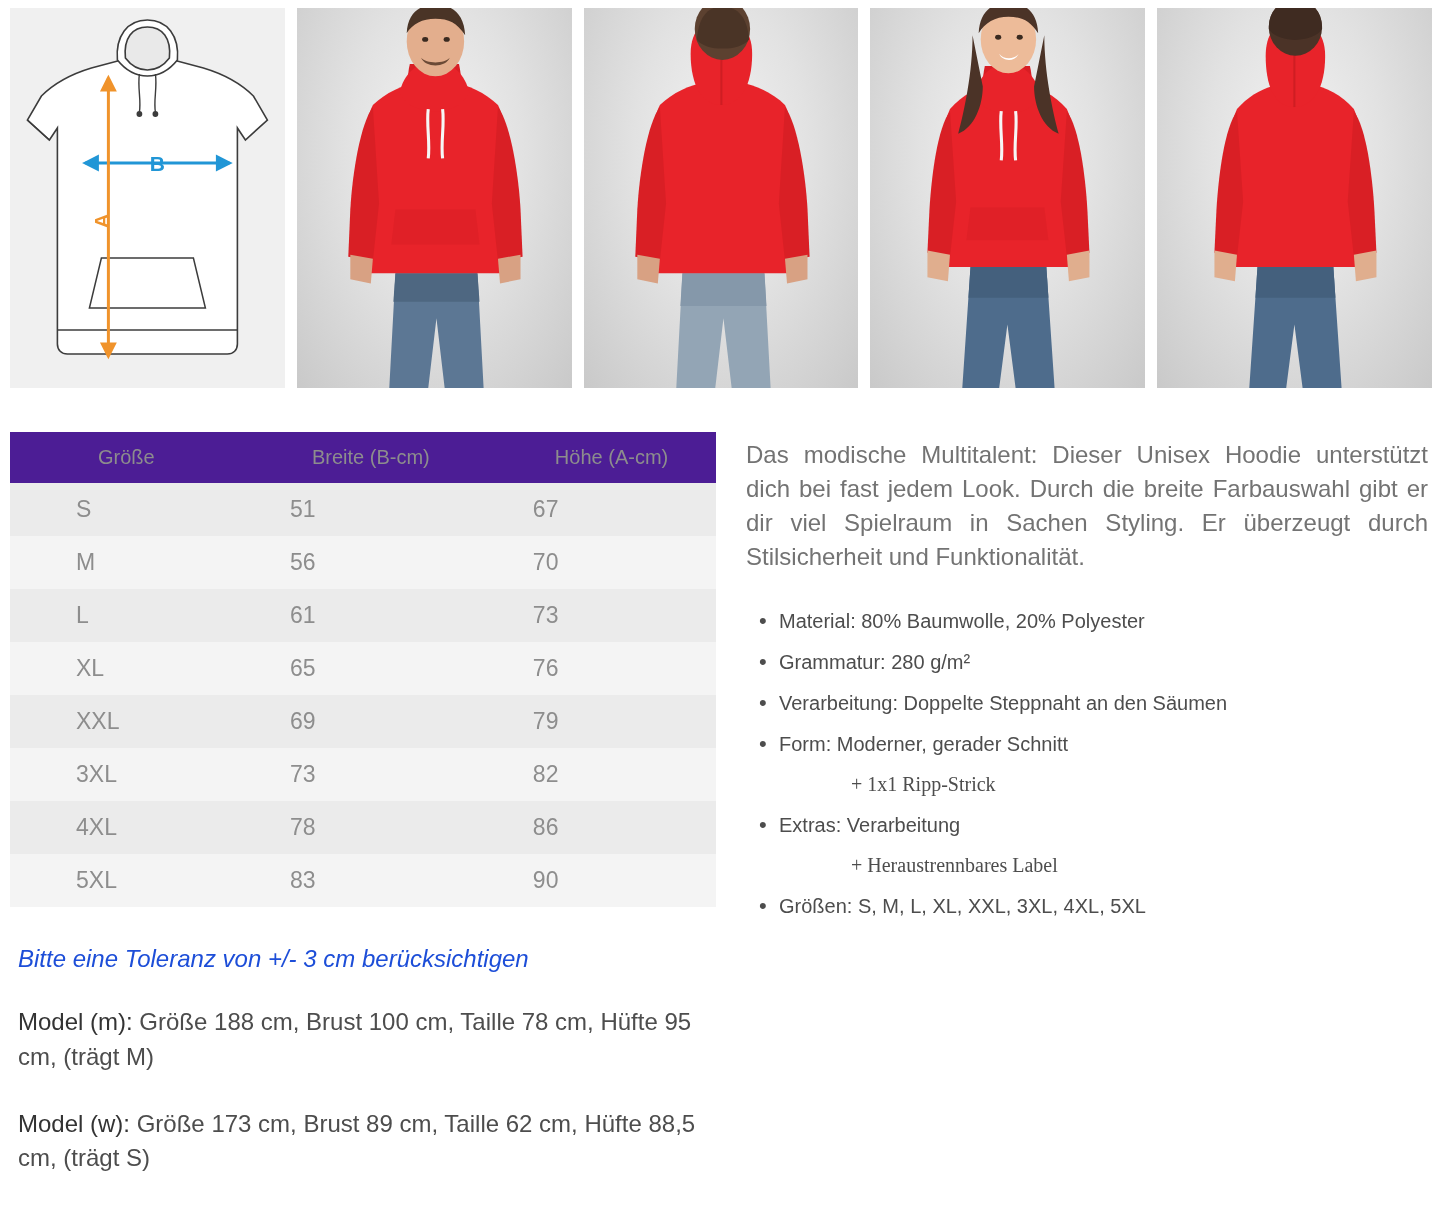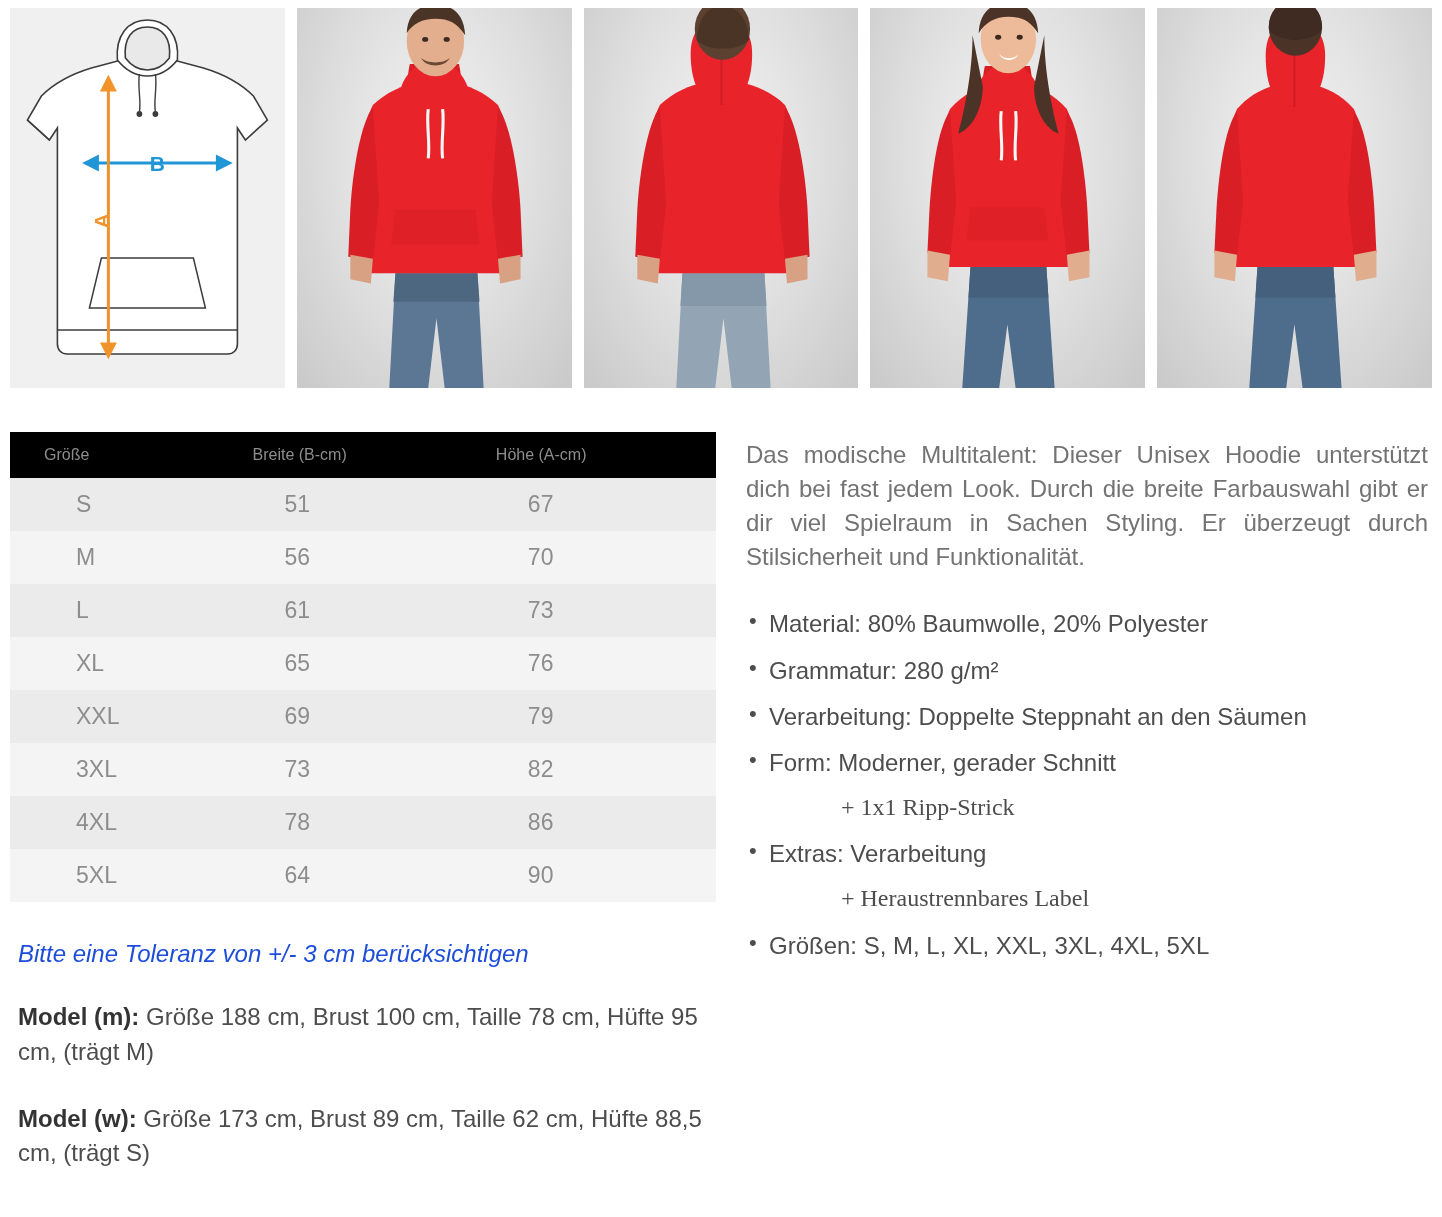--- a/index.html
+++ b/index.html
@@ -54,24 +54,24 @@
 
   table.sizes {
     border-collapse: collapse;
     width: 706px;
     font-size: 23px;
     color: #8d8d8d;
   }
   table.sizes th {
     text-align: left;
     font-weight: normal;
-    padding: 14px 0 14px 34px;
-    background: #000000;
+    padding: 14px 0 14px 88px;
+    background: #4c1d95;
     color: #8d8d8d;
-    font-size: 16px;
+    font-size: 20px;
   }
   table.sizes td {
     padding: 13px 0 13px 66px;
     font-size: 23px;
   }
   table.sizes tr.odd td { background: #ebebeb; }
   table.sizes tr.even td { background: #f4f4f4; }
   table.sizes th:nth-child(1), table.sizes td:nth-child(1) { width: 190px; }
   table.sizes th:nth-child(2), table.sizes td:nth-child(2) { width: 250px; }
   table.sizes th:nth-child(3), table.sizes td:nth-child(3) { width: 266px; }
@@ -82,35 +82,35 @@
     color: #1d4ed8;
     font-style: italic;
   }
   .model {
     margin: 32px 0 0 8px;
     font-size: 24px;
     color: #4d4d4d;
     line-height: 1.45;
     max-width: 700px;
   }
-  .model b { font-weight: bold; color: #333; }
+  .model b { font-weight: normal; color: #333; }
 
   .desc {
     font-size: 24px;
     line-height: 1.42;
     color: #737373;
     text-align: justify;
     margin: 0 0 34px 0;
     max-width: 682px;
   }
   ul.features {
     list-style: none;
-    margin: 1px;
+    margin: 11px;
     padding: 0;
-    font-size: 24px;
+    font-size: 20px;
     color: #4d4d4d;
   }
   ul.features > li {
     position: relative;
     padding-left: 22px;
     margin-bottom: 15px;
     line-height: 1.3;
   }
   ul.features > li:before {
     content: "\2022";
@@ -319,21 +319,21 @@
           <td>73</td>
           <td>82</td>
         </tr>
         <tr class="odd">
           <td>4XL</td>
           <td>78</td>
           <td>86</td>
         </tr>
         <tr class="even">
           <td>5XL</td>
-          <td>64</td>
+          <td>83</td>
           <td>90</td>
         </tr>
       </tbody>
     </table>
 
     <p class="tolerance">Bitte eine Toleranz von +/- 3 cm berücksichtigen</p>
 
     <p class="model">
       <b>Model (m):</b>
       <span>Größe 188 cm, Brust 100 cm, Taille 78 cm, Hüfte 95 cm, (trägt M)</span>

